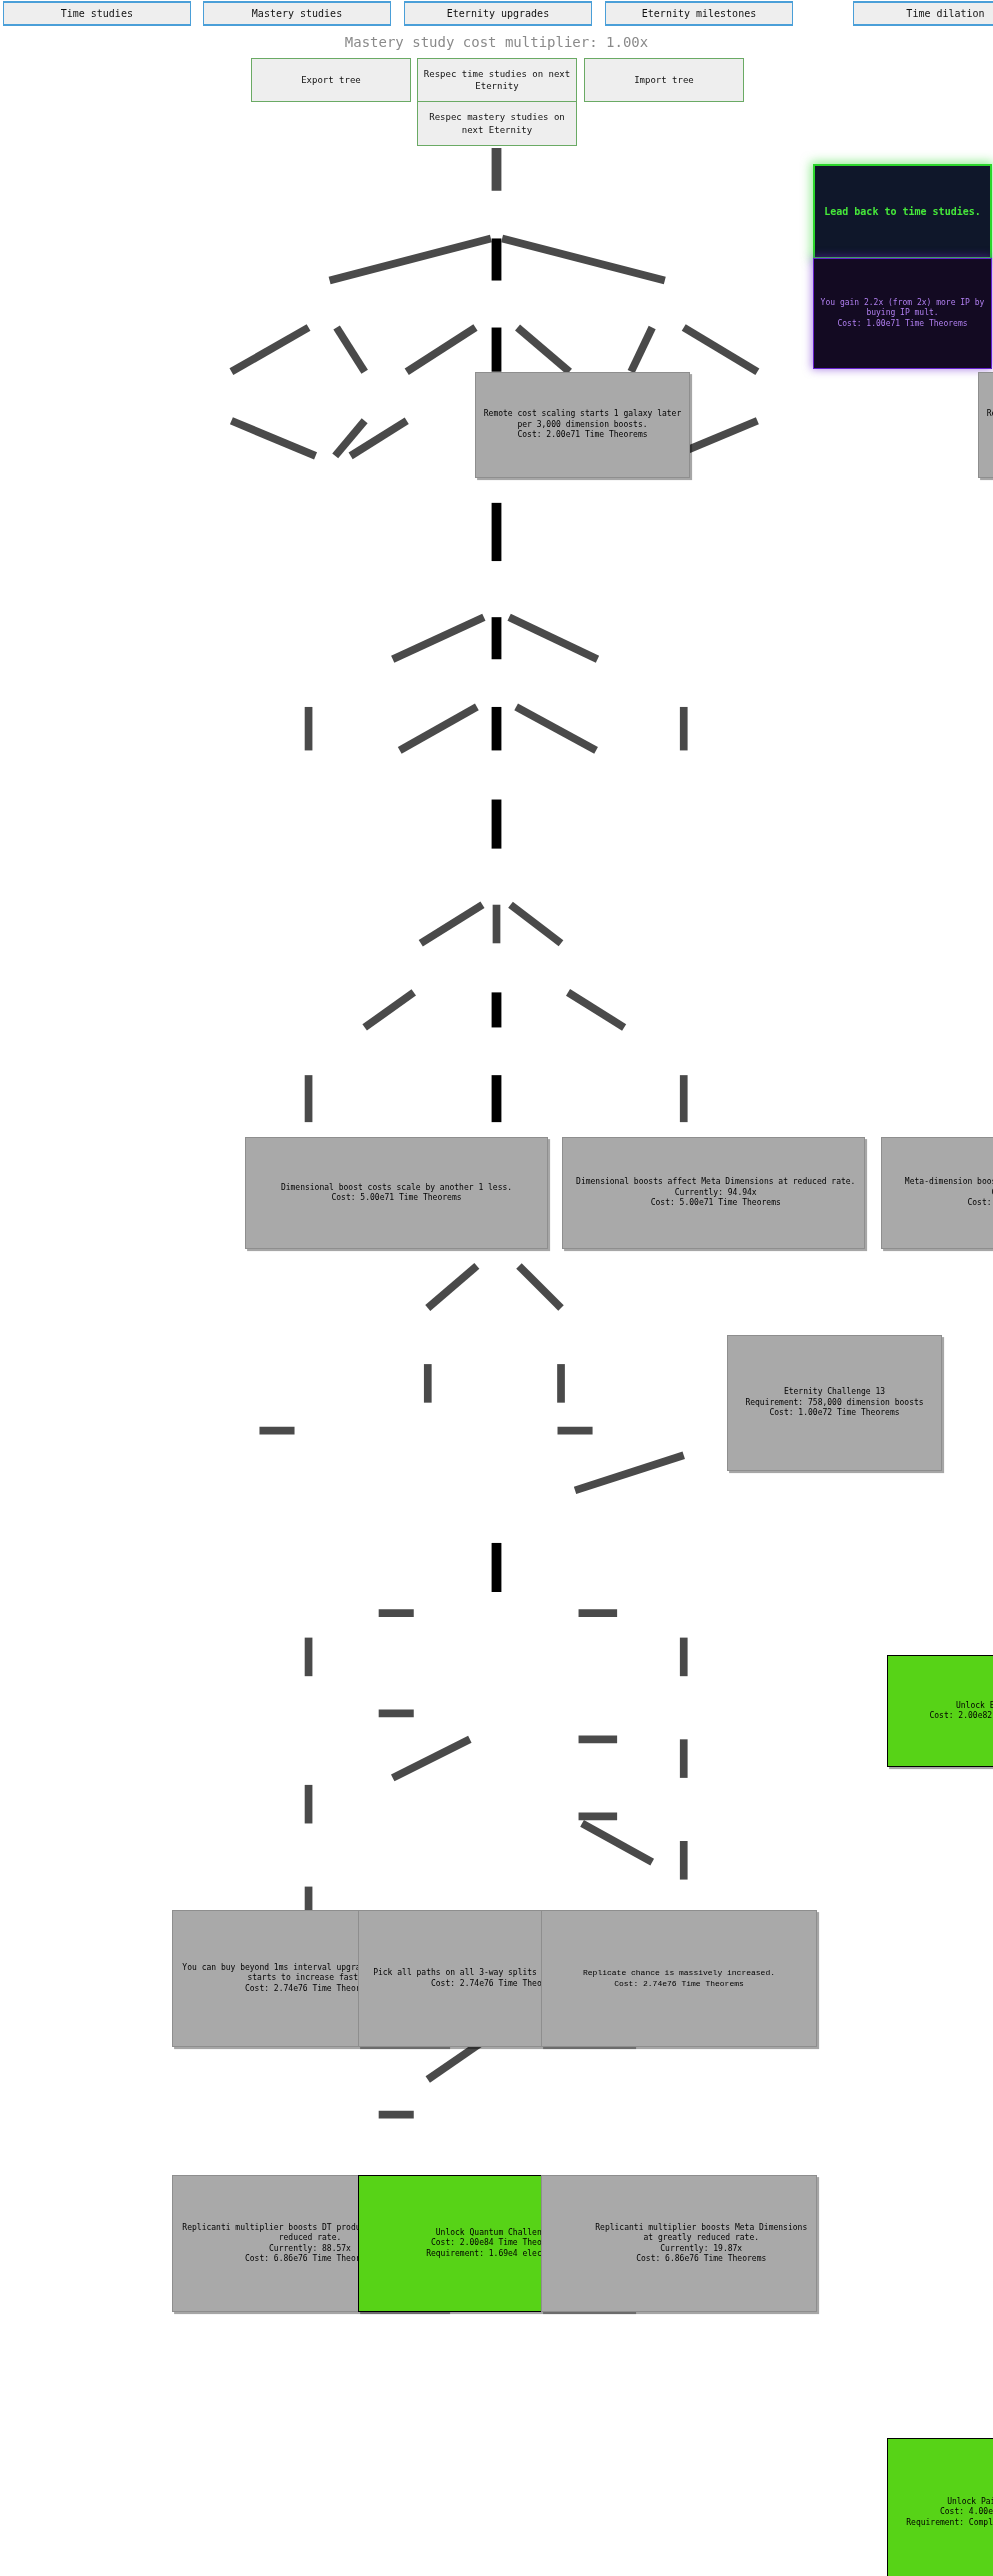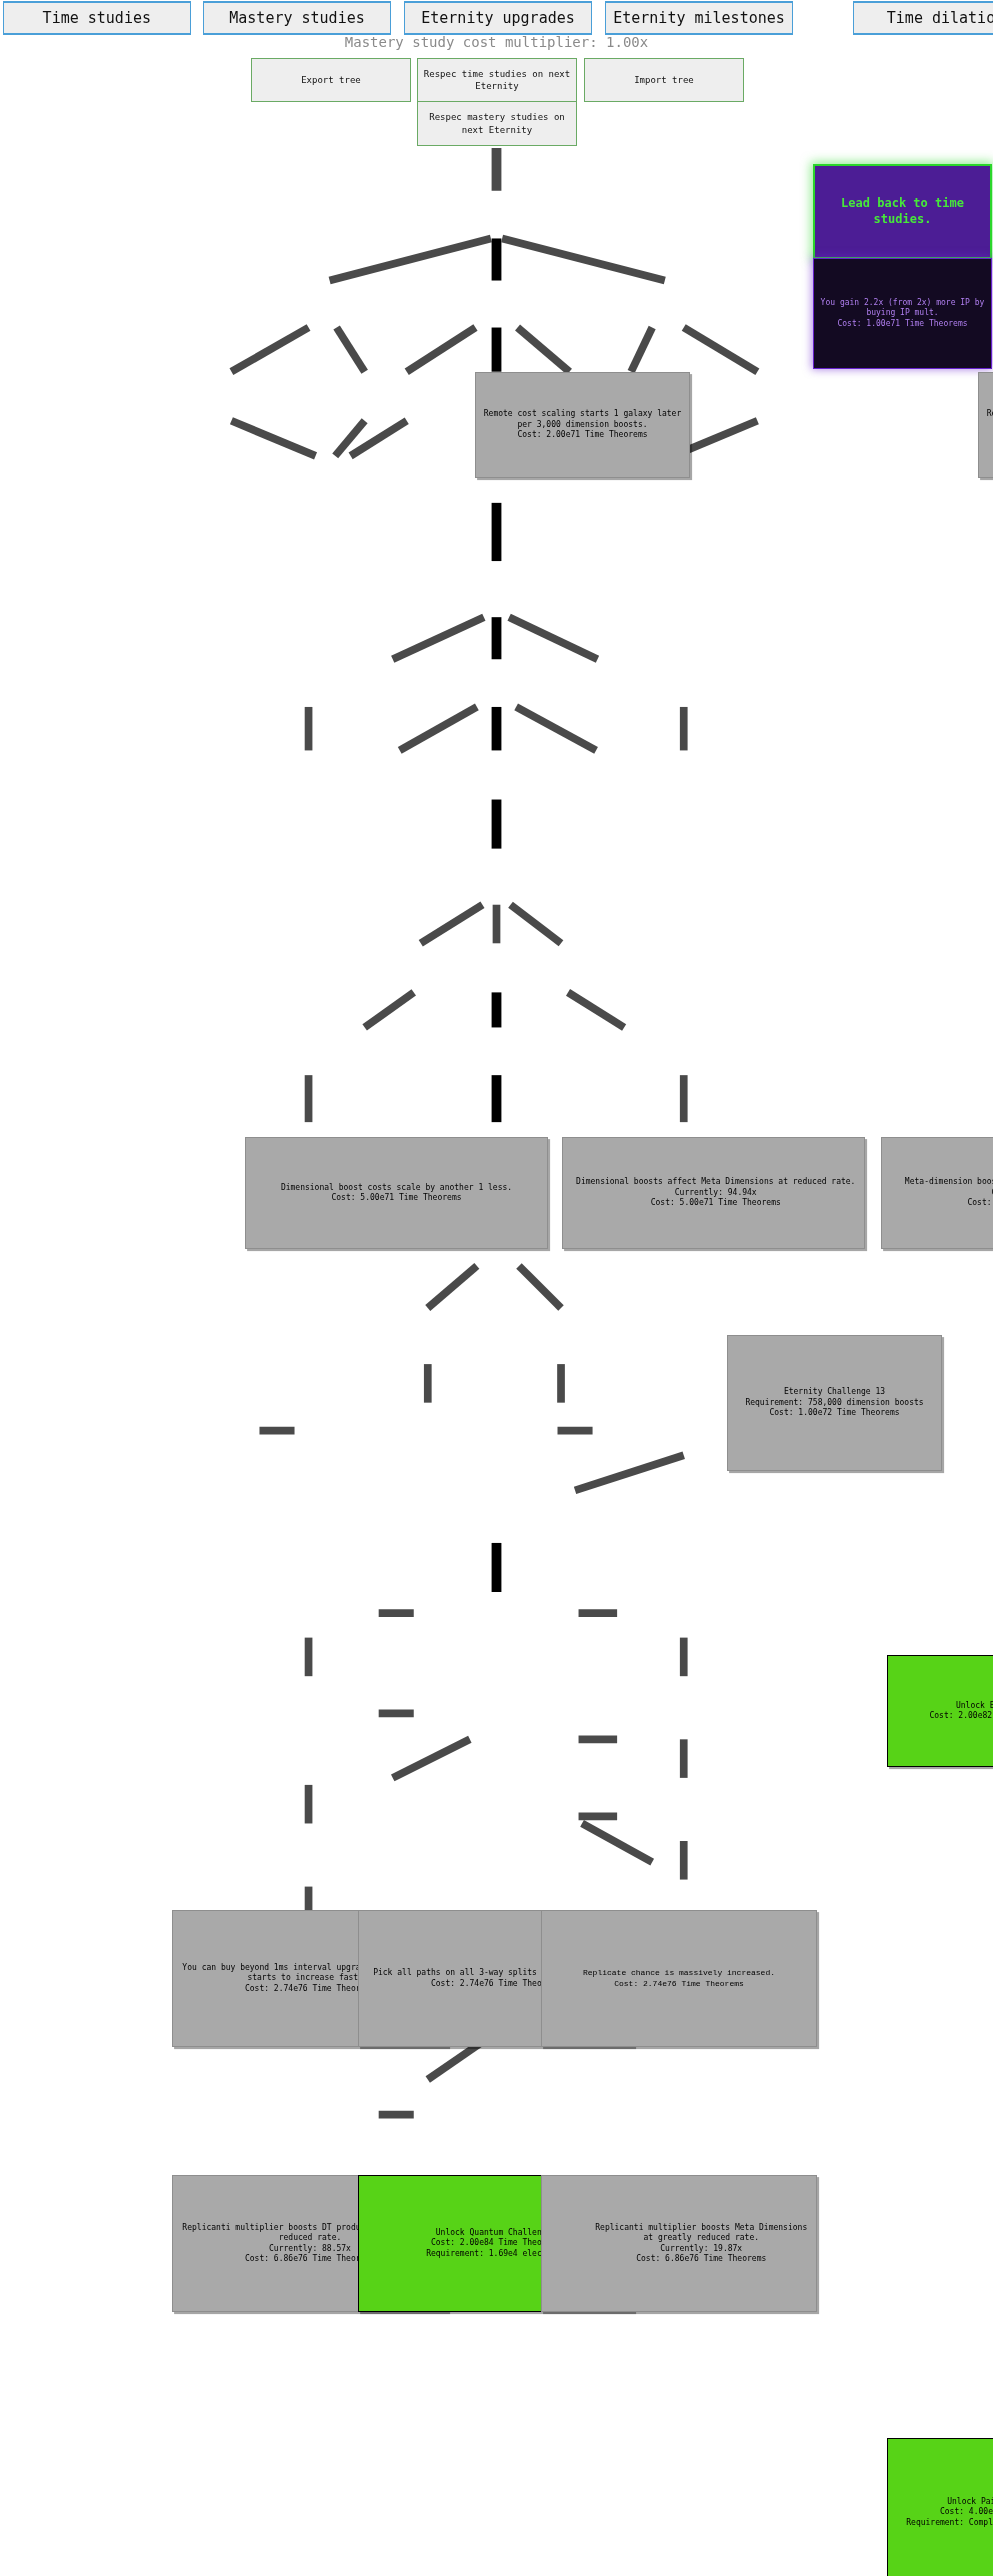--- a/index.html
+++ b/index.html
@@ -1,44 +1,44 @@
 <!DOCTYPE html>
 <html style="font-size:11.2px"><head>
 <meta charset="utf-8">
 <style>
   html,body{margin:0;padding:0;background:#fff;}
   body{font-family:"DejaVu Sans Mono","Liberation Mono",monospace;}
   #page{position:relative;width:993px;height:2576px;background:#fff;overflow:hidden;}
 
   
   .tabbar{position:absolute;left:0;top:0;width:993px;height:28px;}
-  .tab{position:absolute;top:1.4px;height:34px;background:#eee;border:1.4px solid #4a9fd8;
+  .tab{position:absolute;top:1.4px;height:25px;background:#eee;border:1.4px solid #4a9fd8;
        border-top-width:2.1px;border-bottom-width:2.1px;
        display:flex;align-items:center;justify-content:center;
-       font-size:15px;color:#111;box-sizing:border-box;cursor:pointer;}
+       font-size:10px;color:#111;box-sizing:border-box;cursor:pointer;}
 
   .costmult{position:absolute;left:0;top:34px;width:993px;text-align:center;
             font-size:14px;color:#8a8a8a;}
 
   .treebtn{position:absolute;background:#eee;border:1.4px solid #6aaa64;
            display:flex;align-items:center;justify-content:center;text-align:center;
            font-size:9px;color:#111;box-sizing:border-box;cursor:pointer;line-height:1.35;padding:1.4px 2.8px;}
 
   
   #tree{position:absolute;left:0;top:0;width:993px;height:2576px;}
   #links{position:absolute;left:0;top:0;width:993px;height:2576px;}
 
   .node{position:absolute;box-sizing:border-box;display:flex;align-items:center;
         justify-content:center;text-align:center;padding:2.1px 3.5px;
         font-size:8px;line-height:1.30;cursor:pointer;white-space:pre-line;
         box-shadow:2.1px 2.1px 0 rgba(0,0,0,.35);}
   .node.gray{background:#a9a9a9;border:0.7px solid #8e8e8e;color:#000;}
   .node.green{background:#57d317;border:1.4px solid #000;color:#000;}
-  .node.root{background:#4c1d95;border:2.1px solid #2bd62b;color:#46e83a;
-             box-shadow:0 0 9.8px 2.1px rgba(60,220,60,.55);font-weight:bold;font-size:12px;}
+  .node.root{background:#0f172a;border:2.1px solid #2bd62b;color:#46e83a;
+             box-shadow:0 0 9.8px 2.1px rgba(60,220,60,.55);font-weight:bold;font-size:10px;}
   .node.purple{background:#130a22;border:1.4px solid #6622cc;color:#b07ff0;
                box-shadow:0 0 8.4px 1.4px rgba(110,40,210,.55);font-size:8px;}
 </style>
 </head>
 <body>
 
 <div id="page">
 
   <div class="tabbar">
     <div class="tab" style="left:2.8px;   width:188px;">Time studies</div>

